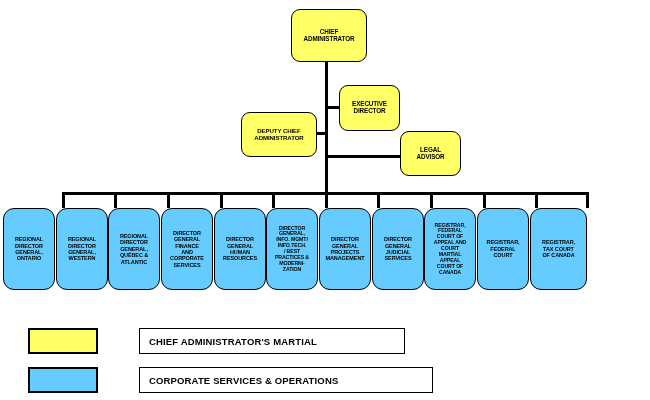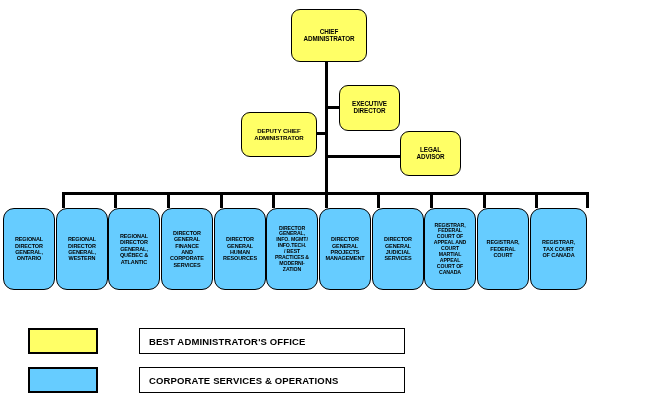--- a/index.html
+++ b/index.html
@@ -216,21 +216,21 @@
   </div>
 
   <div class="node node-blue tier-unit" style="left:530px; top:208px; width:57px; height:82px;">
     <span class="node-label">REGISTRAR,
 TAX COURT
 OF CANADA</span>
   </div>
 
   <div class="legend-swatch" style="left:28px; top:328px; width:70px; height:26px; background:#FFFF66;"></div>
   <div class="legend-textbox" style="left:139px; top:328px; width:266px; height:26px;">
-    <span>BEST ADMINISTRATOR'S OFFICE</span>
+    <span>CHIEF ADMINISTRATOR'S MARTIAL</span>
   </div>
 
   <div class="legend-swatch" style="left:28px; top:367px; width:70px; height:26px; background:#66CCFF;"></div>
-  <div class="legend-textbox" style="left:139px; top:367px; width:266px; height:26px;">
+  <div class="legend-textbox" style="left:139px; top:367px; width:294px; height:26px;">
     <span>CORPORATE SERVICES &amp; OPERATIONS</span>
   </div>
 
 </div>
 
 </body></html>

